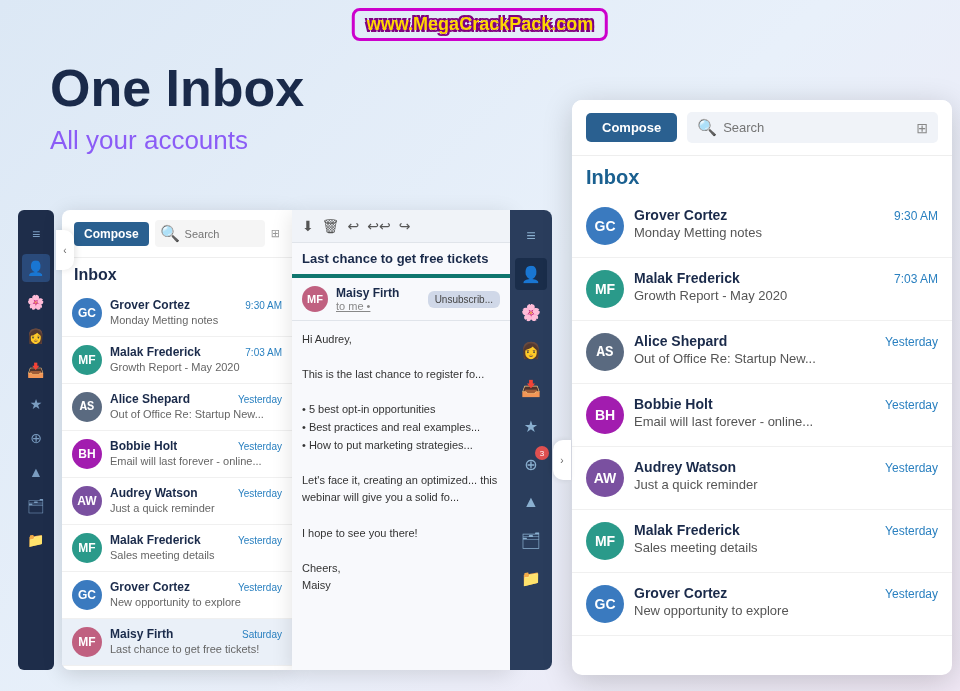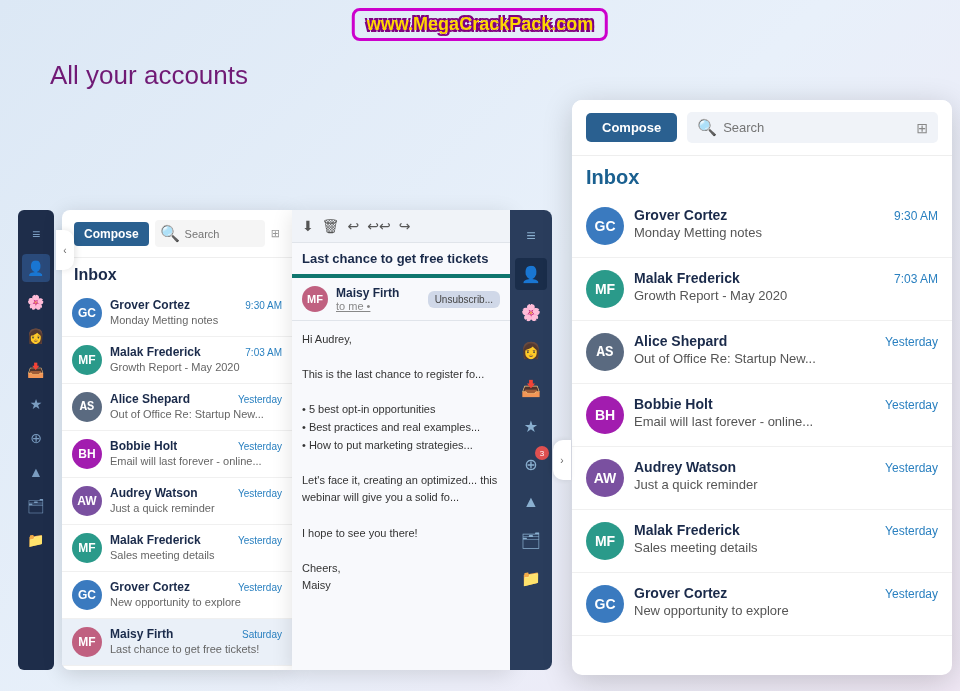--- a/index.html
+++ b/index.html
@@ -41,22 +41,22 @@
     }
     .hero-title {
       font-size: 52px;
       font-weight: 900;
       color: #1a2a4a;
       line-height: 1.1;
     }
     .hero-subtitle {
       font-size: 26px;
       font-weight: 400;
-      color: #701a75;
-      margin-top: 0;
+      color: #8b5cf6;
+      margin-top: 8px;
     }
 
     
     .left-sidebar {
       position: absolute;
       top: 210px;
       left: 18px;
       width: 36px;
       height: 460px;
       background: #1e2d4a;
@@ -501,20 +501,21 @@
       font-size: 10px;
       color: #666;
     }
   </style>
 </head>
 <body>
 
 <div class="watermark">www.MegaCrackPack.com</div>
 
 <div class="hero">
+  <div class="hero-title">One Inbox</div>
   <div class="hero-subtitle">All your accounts</div>
 </div>
 
 <div class="left-sidebar" id="left-sidebar-el">
     <div class="ls-icon">≡</div>
     <div class="ls-icon active">👤</div>
     <div class="ls-icon">🌸</div>
     <div class="ls-icon">👩</div>
     <div class="ls-icon">📥</div>
     <div class="ls-icon">★</div>

